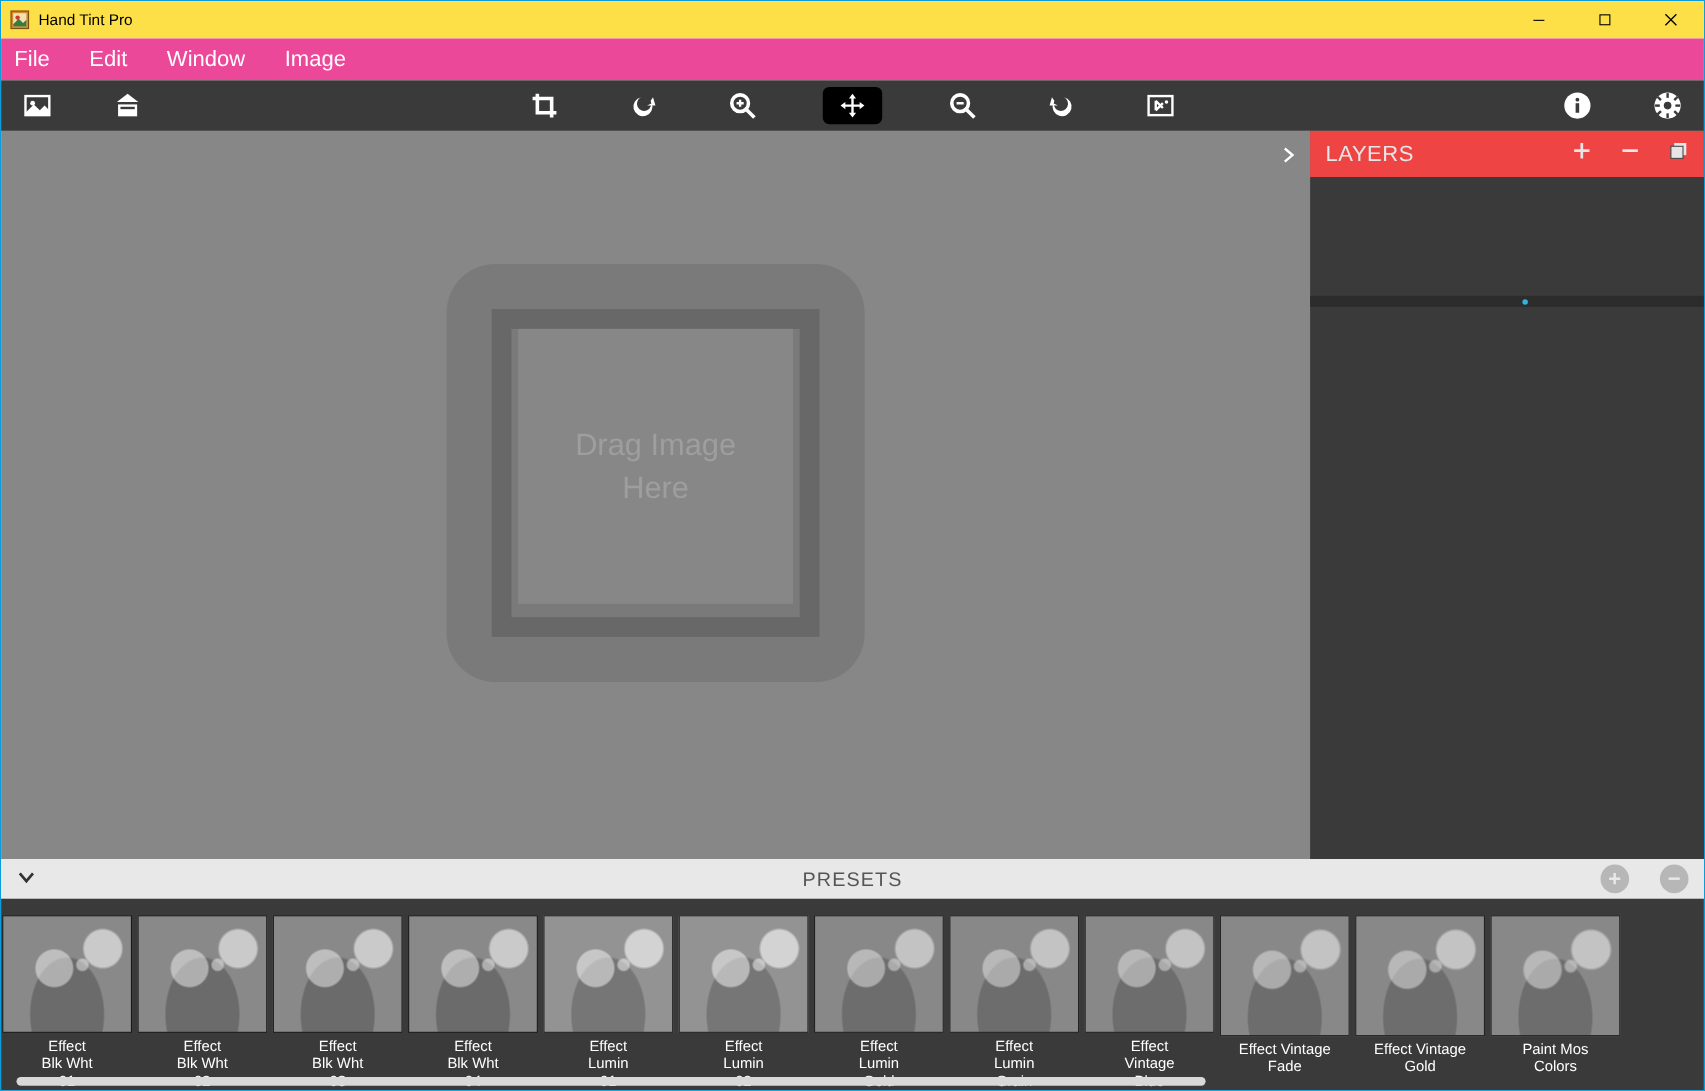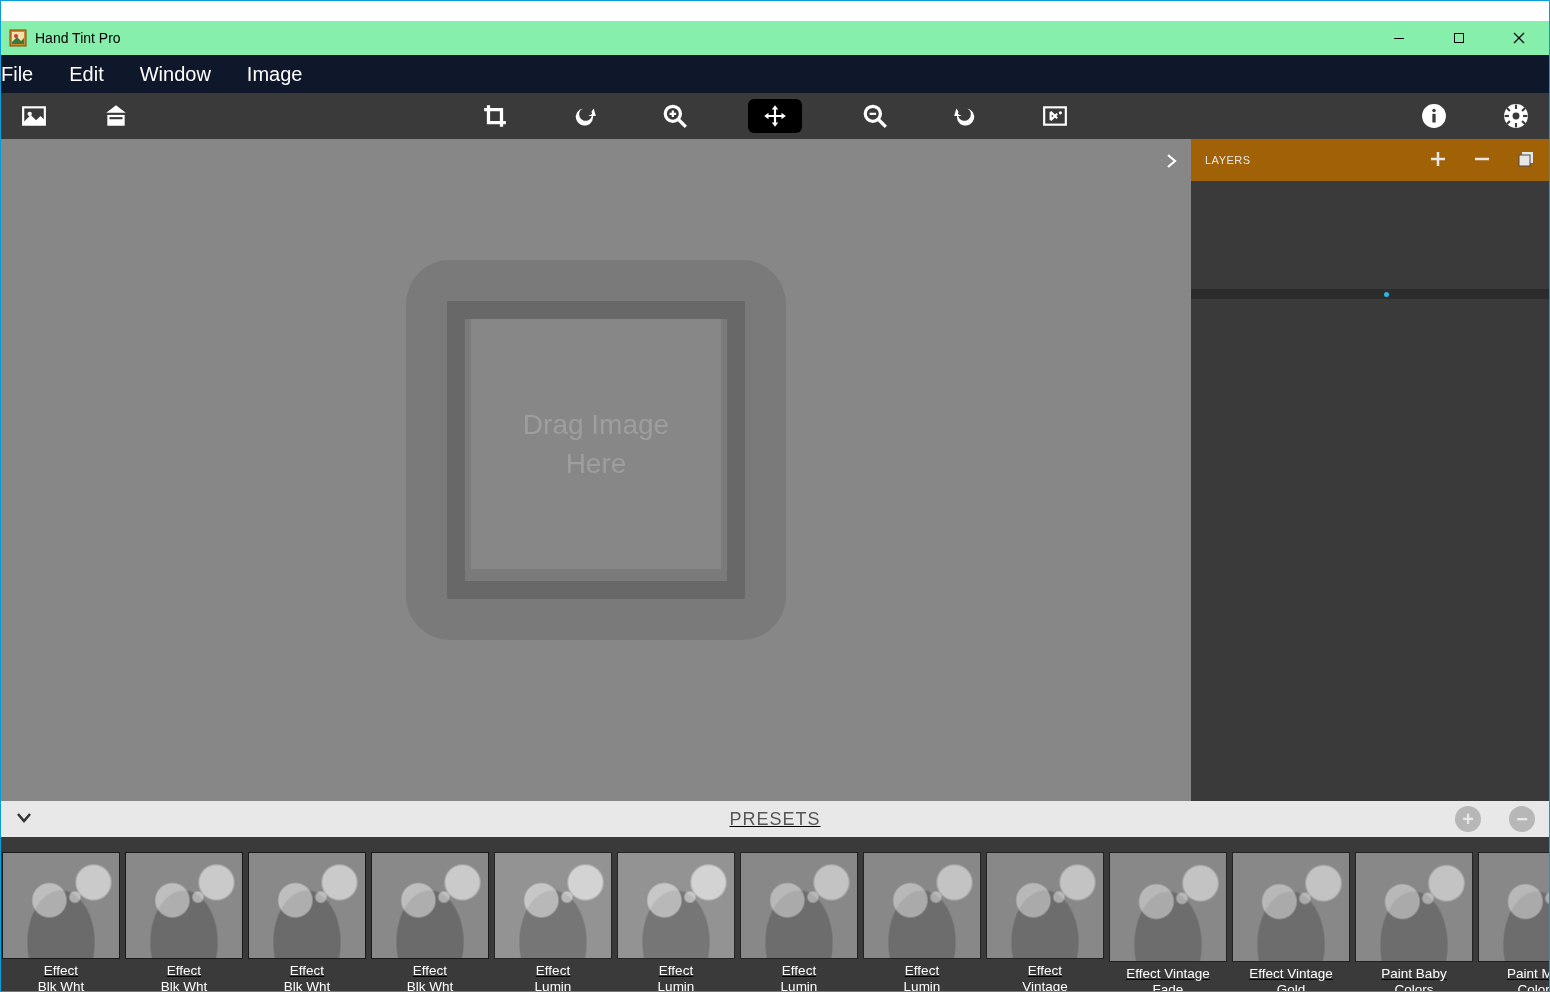--- a/index.html
+++ b/index.html
@@ -1,27 +1,27 @@
 <!DOCTYPE html>
 <html><head>
 <meta charset="utf-8">
 <style>
 * { margin: 0; padding: 0; box-sizing: border-box; font-family: "Segoe UI", Arial, sans-serif; }
 body { width: 1550px; height: 992px; overflow: hidden; background: #fff; border: 1px solid #0a9dd8; }
 
 
-.titlebar { height: 34px; background: #86efac; display: flex; align-items: center; padding-left: 8px; margin-top: 20px; }
+.titlebar { height: 34px; background: #fde047; display: flex; align-items: center; padding-left: 8px; }
 .titlebar .app-icon { width: 18px; height: 18px; margin-right: 8px; display: inline-block; }
 .titlebar .title { font-size: 14px; color: #000; }
 .titlebar .win-controls { margin-left: auto; display: flex; }
 .titlebar .win-btn { width: 60px; height: 34px; display: flex; align-items: center; justify-content: center; color: #000; font-size: 14px; }
 .titlebar .win-btn svg { width: 12px; height: 12px; }
 
 
-.menubar { height: 38px; background: #0f172a; display: flex; align-items: center; padding: 0 0; gap: 36px; }
+.menubar { height: 38px; background: #ec4899; display: flex; align-items: center; padding: 0 12px; gap: 36px; }
 .menubar .menu-item { color: #fff; font-size: 20px; }
 
 
 .toolbar { height: 46px; background: #3a3a3a; display: flex; align-items: center; padding: 0 16px; }
 .toolbar .tb-left { display: flex; gap: 48px; }
 .toolbar .tb-center { flex: 1; display: flex; justify-content: center; gap: 56px; align-items: center; }
 .toolbar .tb-right { display: flex; gap: 48px; }
 .toolbar .tb-btn { width: 34px; height: 34px; display: flex; align-items: center; justify-content: center; color: #fff; }
 .toolbar .tb-btn.active { background: #000; border-radius: 6px; padding: 4px 14px; width: auto; }
 .toolbar svg { width: 26px; height: 26px; fill: #fff; }
@@ -30,31 +30,31 @@
 .main { display: flex; height: calc(100% - 34px - 38px - 46px - 210px); }
 .canvas { flex: 1; background: #878787; position: relative; display: flex; align-items: center; justify-content: center; }
 .canvas .collapse-chevron { position: absolute; top: 10px; right: 12px; color: #fff; font-size: 22px; }
 .dropzone { width: 380px; height: 380px; background: #7a7a7a; border-radius: 44px; display: flex; align-items: center; justify-content: center; margin-top:-40px;}
 .dropzone .inner1 { width: 298px; height: 298px; border: 18px solid #686868; display: flex; justify-content: center; }
 .dropzone .inner2 { width: 250px; height: 250px; background: #878787; display: flex; align-items: center; justify-content: center; flex-direction: column; }
 .dropzone .dz-text { color: #9e9e9e; font-size: 28px; text-align: center; line-height: 1.4; font-weight: 500;}
 
 
 .side { width: 358px; background: #3a3a3a; display: flex; flex-direction: column; }
-.panel-header { height: 42px; background: #a16207; display: flex; align-items: center; padding: 0 14px; color: #e6e6e6; font-size: 11px; letter-spacing: 0.5px; }
+.panel-header { height: 42px; background: #ef4444; display: flex; align-items: center; padding: 0 14px; color: #e6e6e6; font-size: 20px; letter-spacing: 0.5px; }
 .panel-header .ph-actions { margin-left: auto; display: flex; gap: 26px; align-items: center; }
 .panel-header .ph-actions svg { width: 18px; height: 18px; fill: #e6e6e6; }
 .panel-body { flex: 0 0 auto; }
 .layers-body { height: 108px; background: #3a3a3a; }
 .slider-strip { height: 10px; background: #2c2c2c; position: relative; }
 .slider-strip .dot { position: absolute; top: 3px; right: 160px; width: 5px; height: 5px; background: #2cb6e0; border-radius: 50%; }
 .adjust-body { flex: 1; background: #3a3a3a; }
 
 
-.presets-wrap { height: 210px; display: flex; flex-direction: column; text-decoration: underline; }
+.presets-wrap { height: 210px; display: flex; flex-direction: column; }
 .presets-header { height: 36px; background: #e8e8e8; display: flex; align-items: center; position: relative; }
 .presets-header .ph-chevron { position: absolute; left: 14px; color: #333; font-size: 22px; font-weight: bold; }
 .presets-header .ph-title { margin: 0 auto; color: #555; font-size: 18px; letter-spacing: 1px; }
 .presets-header .ph-right { position: absolute; right: 14px; display: flex; gap: 28px; }
 .presets-header .ph-right .circ { width: 26px; height: 26px; border-radius: 50%; background: #b7b7b7; display: flex; align-items: center; justify-content: center; color: #e8e8e8; font-size: 20px; font-weight: bold; }
 
 .presets-strip { flex: 1; background: #3a3a3a; display: flex; overflow: hidden; padding-top: 15px; position: relative; }
 .preset { width: 120px; flex: 0 0 120px; display: flex; flex-direction: column; align-items: center; margin-right: 3px; }
 .preset .thumb { width: 118px; height: 118px; background: #888; border: 1px solid #222; }
 .preset .label { color: #fff; font-size: 13.5px; text-align: center; margin-top: 4px; line-height: 1.2; white-space: pre-line; height: 48px; display:flex; align-items:flex-start; justify-content:center;}
@@ -319,25 +319,20 @@
         <div class="thumb t-fade"></div>
         <div class="label">Effect Vintage
 Fade</div>
       </div>
       <div class="preset">
         <div class="thumb t-vgold"></div>
         <div class="label">Effect Vintage
 Gold</div>
       </div>
       <div class="preset">
-        <div class="thumb t-baby"></div>
-        <div class="label">Paint Baby
-Colors</div>
-      </div>
-      <div class="preset">
         <div class="thumb t-mos"></div>
         <div class="label">Paint Mos
 Colors</div>
       </div>
       <div class="hscroll">
       <div class="track"></div>
         <div class="thumb-bar"></div>
     </div>
   </div>
 </div>

